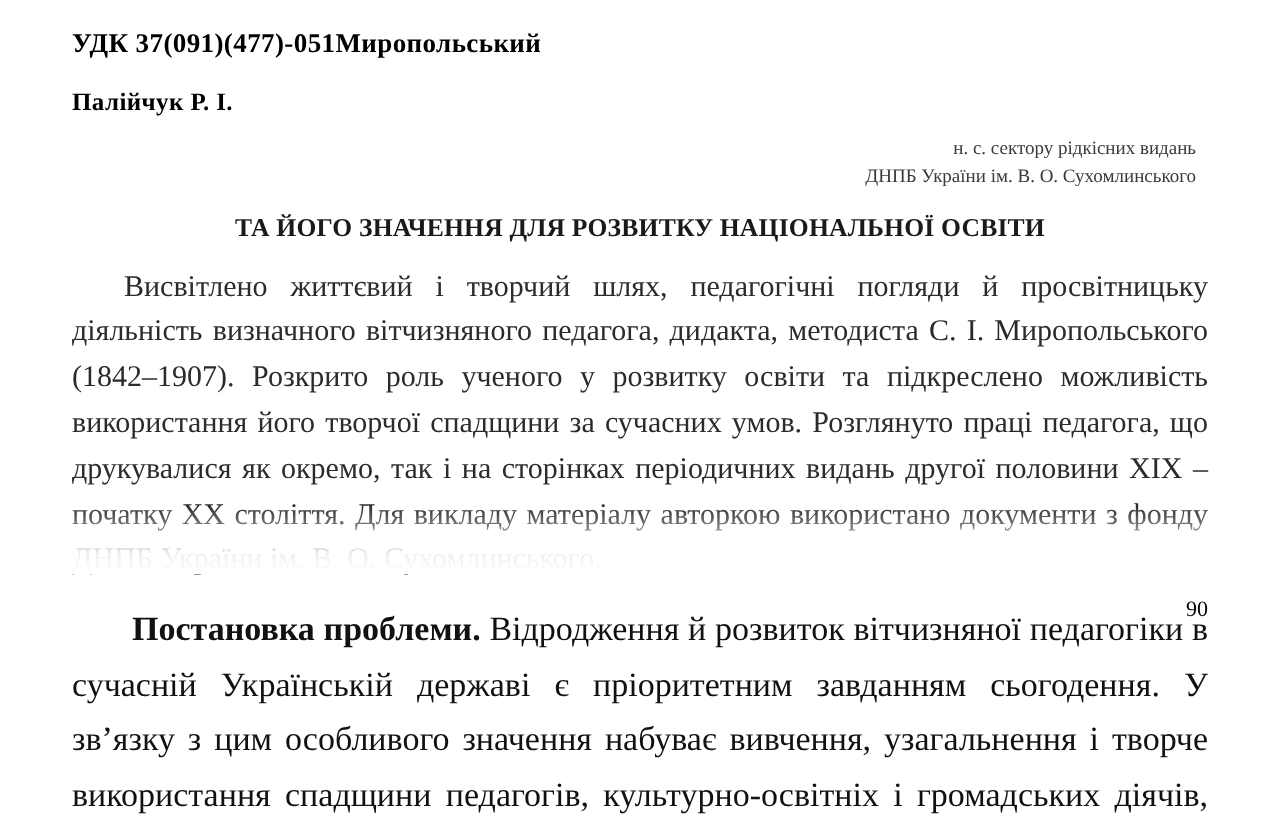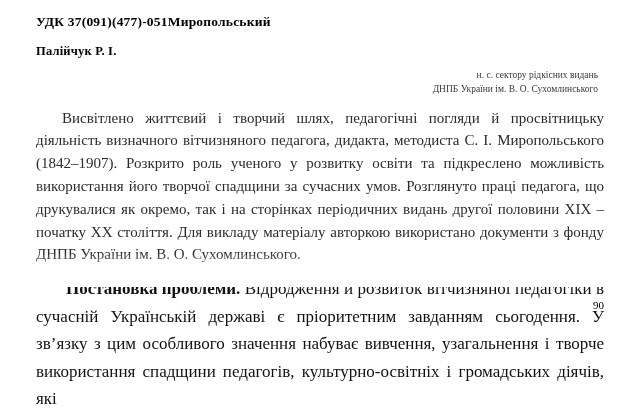--- a/index.html
+++ b/index.html
@@ -124,20 +124,21 @@
   <div class="udc">УДК 37(091)(477)-051Миропольський</div>
 
   <div class="author">Палійчук Р. І.</div>
 
   <div class="affiliation">
     <div>н. с. сектору рідкісних видань</div>
     <div>ДНПБ України ім. В. О. Сухомлинського</div>
   </div>
 
   <div class="title">
+    <span class="line">ТА ЙОГО ЗНАЧЕННЯ ДЛЯ РОЗВИТКУ НАЦІОНАЛЬНОЇ ОСВІТИ</span>
   </div>
 
   <p class="abstract"><span class="indent"></span><span>Висвітлено життєвий і творчий шлях, педагогічні погляди й просвітницьку діяльність визначного вітчизняного педагога, дидакта, методиста С. І. Миропольського (1842–1907). Розкрито роль ученого у розвитку освіти та підкреслено можливість використання його творчої спадщини за сучасних умов. Розглянуто праці педагога, що друкувалися як окремо, так і на сторінках періодичних видань другої половини XIX – початку XX століття. Для викладу матеріалу авторкою використано документи з фонду ДНПБ України ім. В. О. Сухомлинського.</span></p>
 
 
   <p class="body-par"><span class="indent"></span><span class="lead">Постановка проблеми.</span><span> Відродження й розвиток вітчизняної педагогіки в сучасній Українській державі є пріоритетним завданням сьогодення. У зв’язку з цим особливого значення набуває вивчення, узагальнення і творче використання спадщини педагогів, культурно-освітніх і громадських діячів, які</span></p>
 
   <div class="fade-mask"></div>
 
   <div class="page-number">90</div>

